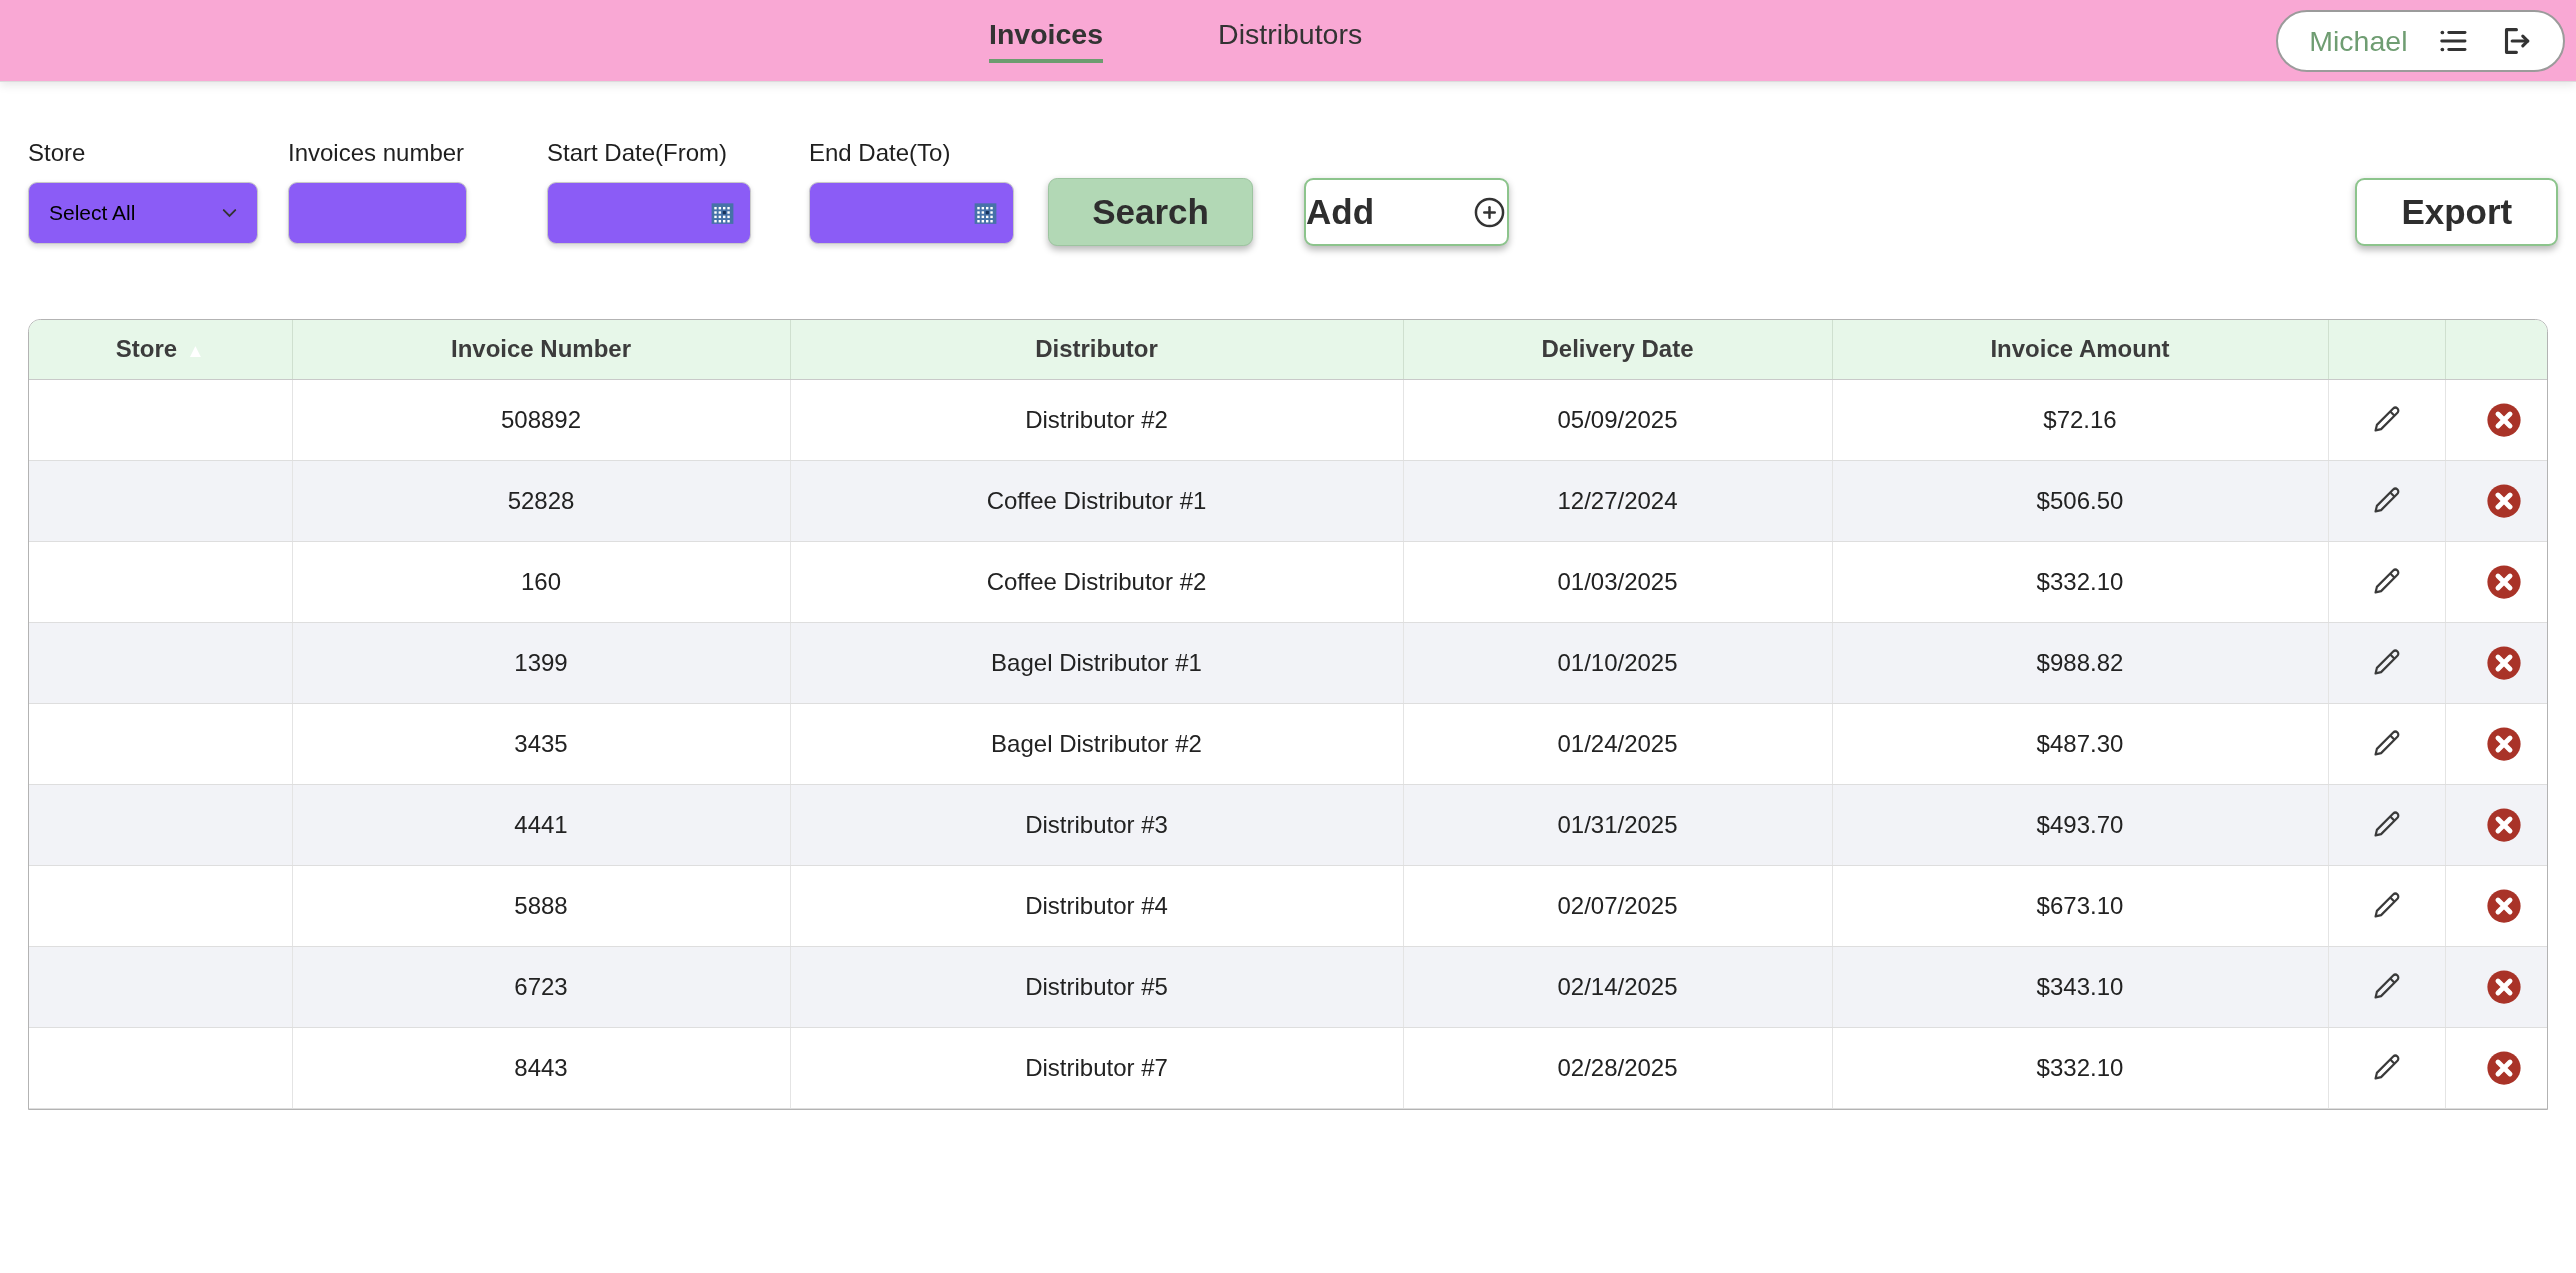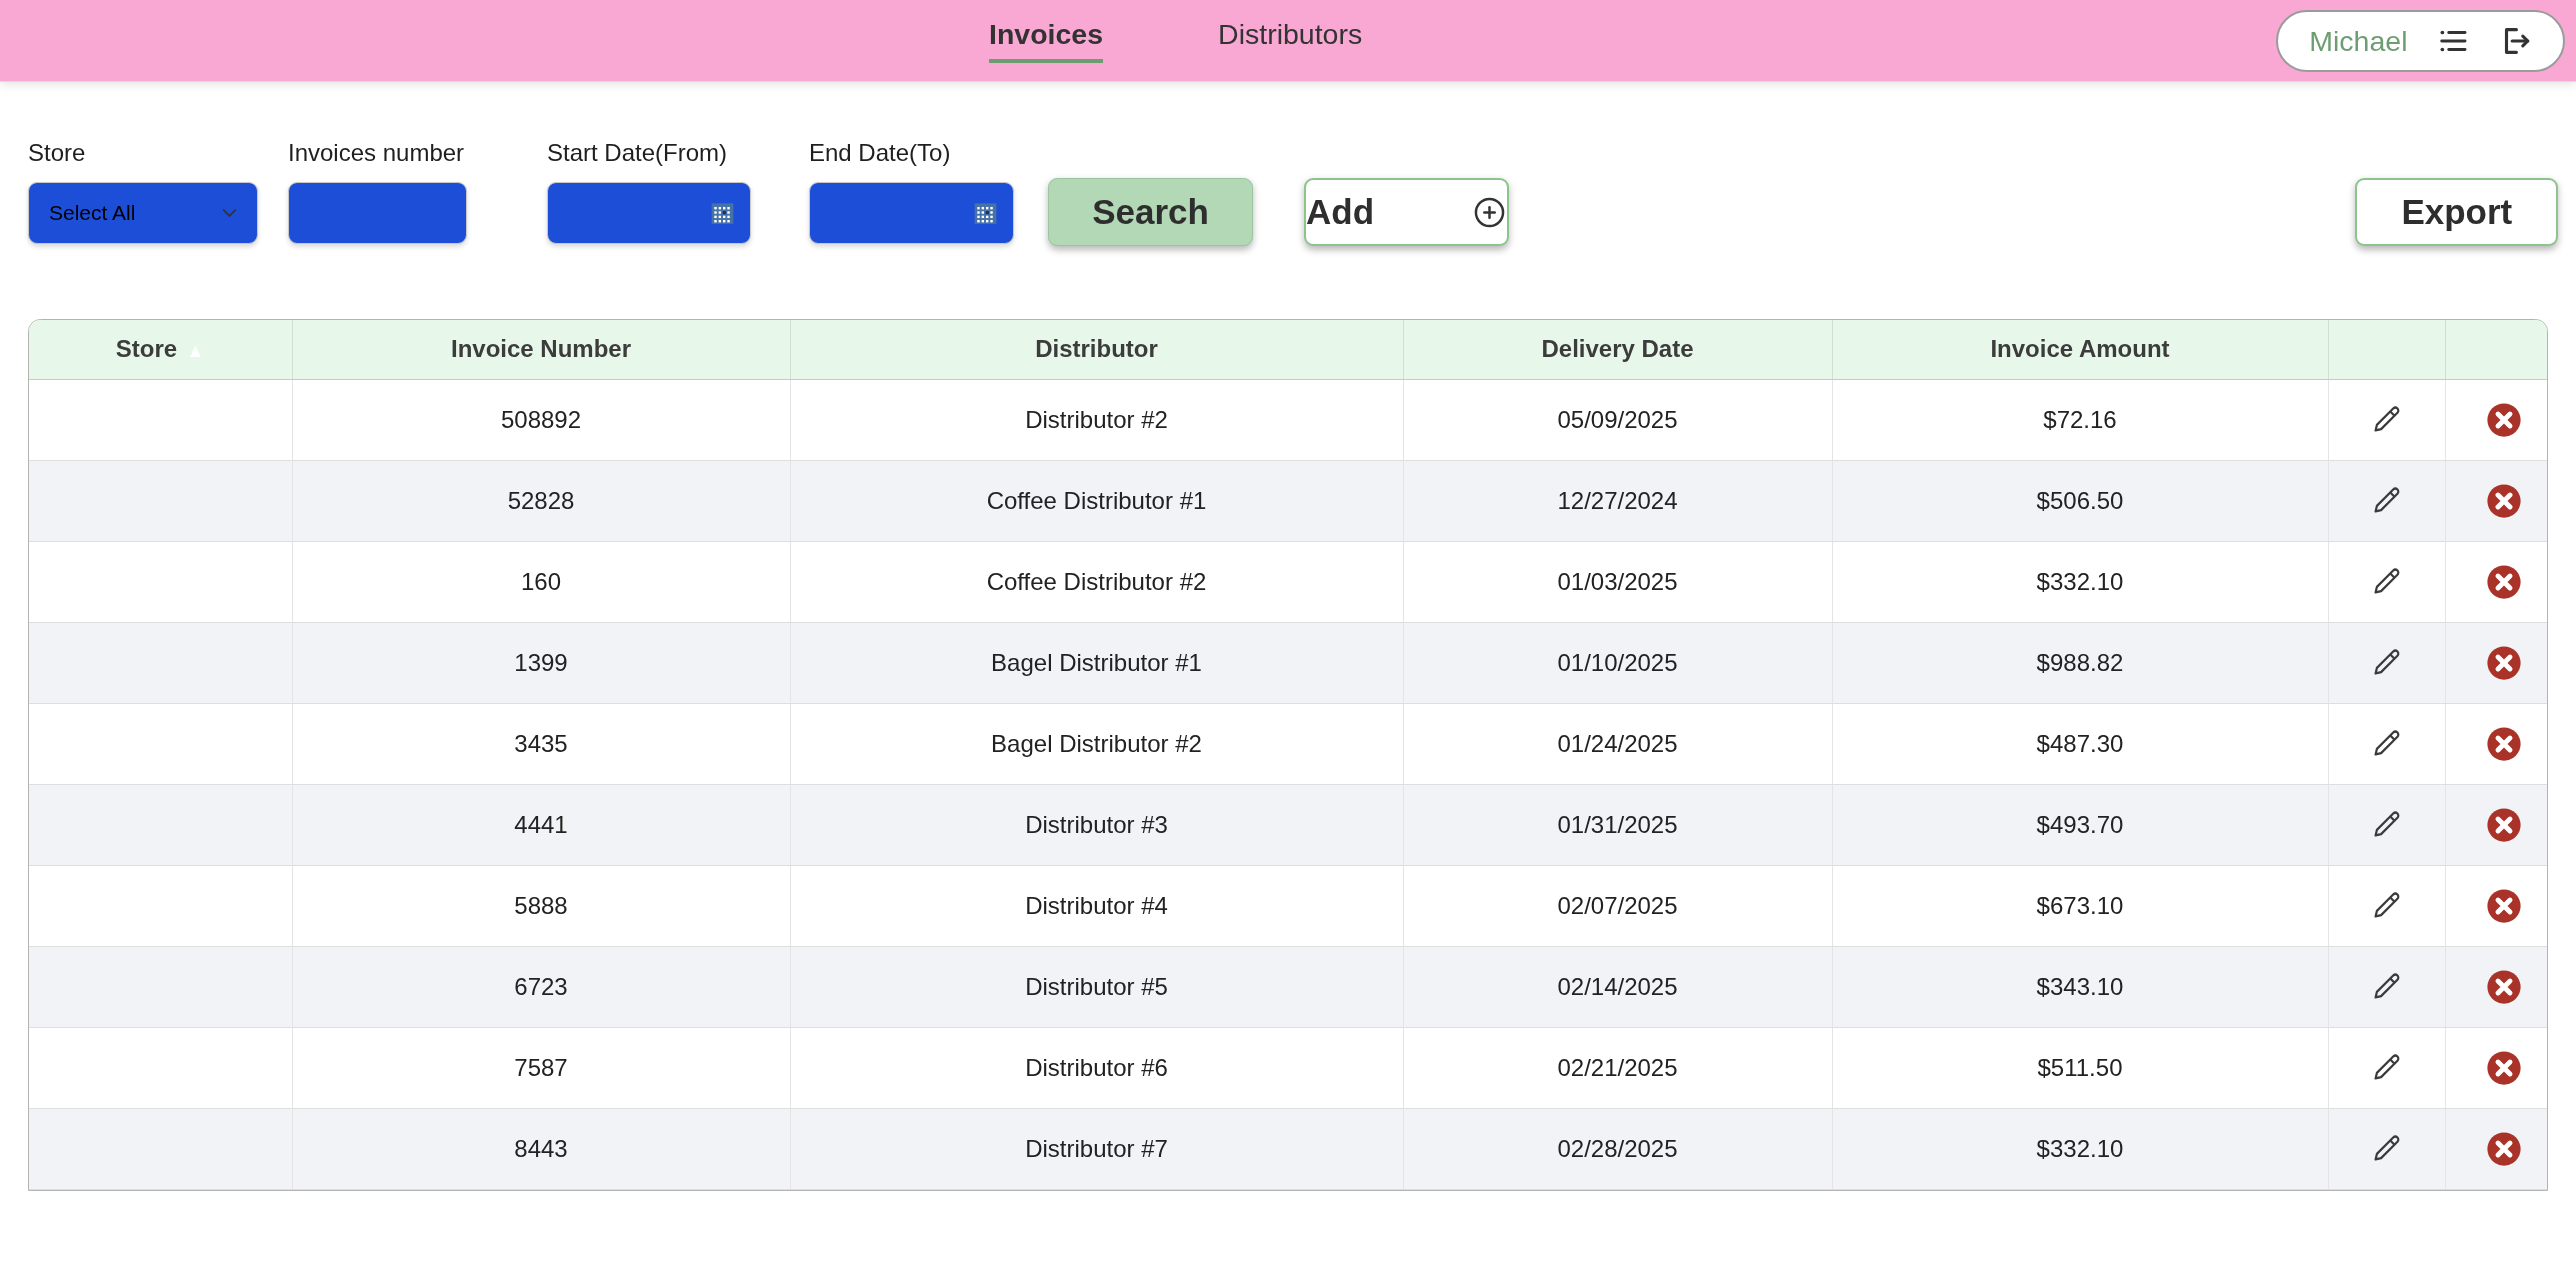--- a/index.html
+++ b/index.html
@@ -17,21 +17,21 @@
   .user-pill { position:absolute; right:11.5px; top:10px; height:62px;
     display:flex; align-items:center; gap:28px; padding:0 31px;
     border:2.3px solid #9b9b9b; border-radius:35px; background:#fff; cursor:pointer; }
   .user-name { color:#6f9d72; font-size:28.5px; }
   .nav-icon { width:34px; height:34px; display:inline-flex; }
 
   
   .filters { display:flex; align-items:flex-start; padding:57px 17.7px 0 28px; }
   .fgroup { display:flex; flex-direction:column; }
   .flabel { font-size:24px; color:#1f1f1f; line-height:28px; margin-bottom:14.6px; }
-  .control { height:62px; border:1.5px solid #c9c9c9; border-radius:9.2px; background:#1d4ed8;
+  .control { height:62px; border:1.5px solid #c9c9c9; border-radius:9.2px; background:#8b5cf6;
     box-shadow:0 2.3px 5.4px rgba(0,0,0,0.14); font-family:"Liberation Sans",sans-serif; }
   .g-store { width:230px; margin-right:30px; }
   .g-invnum { width:179px; margin-right:80px; }
   .g-start { width:204px; margin-right:58px; }
   .g-end { width:205px; margin-right:34px; }
   .selectwrap { position:relative; width:100%; }
   .selectwrap select { width:100%; appearance:none; -webkit-appearance:none;
     padding:0 46px 0 20px; font-size:21px; color:#000; cursor:pointer; }
   .chev { position:absolute; right:17px; top:50%; transform:translateY(-50%);
     width:23px; height:23px; pointer-events:none; }
@@ -390,43 +390,20 @@
       <button class="icon-btn">
         <svg class="delx" viewBox="0 0 24 24">
           <circle cx="12" cy="12" r="10.5" fill="#a93328"></circle>
           <path d="M8.2 8.2 L15.8 15.8 M15.8 8.2 L8.2 15.8" stroke="#ffffff" stroke-width="3.1" stroke-linecap="round"></path>
         </svg>
       </button>
     </td>
   </tr>
         <tr>
     <td></td>
-    <td>7587</td>
-    <td>Distributor #6</td>
-    <td>02/21/2025</td>
-    <td>$511.50</td>
-    <td>
-      <button class="icon-btn">
-        <svg class="pencil" viewBox="0 0 24 24" fill="none" stroke="#3a3a3a" stroke-width="1.5" stroke-linejoin="round">
-          <path d="M4.5 19.5l0.9-3.8L16.6 4.5a2.05 2.05 0 0 1 2.9 2.9L8.3 18.6l-3.8 0.9z"></path>
-          <path d="M14.6 6.5l2.9 2.9"></path>
-        </svg>
-      </button>
-    </td>
-    <td>
-      <button class="icon-btn">
-        <svg class="delx" viewBox="0 0 24 24">
-          <circle cx="12" cy="12" r="10.5" fill="#a93328"></circle>
-          <path d="M8.2 8.2 L15.8 15.8 M15.8 8.2 L8.2 15.8" stroke="#ffffff" stroke-width="3.1" stroke-linecap="round"></path>
-        </svg>
-      </button>
-    </td>
-  </tr>
-        <tr>
-    <td></td>
     <td>8443</td>
     <td>Distributor #7</td>
     <td>02/28/2025</td>
     <td>$332.10</td>
     <td>
       <button class="icon-btn">
         <svg class="pencil" viewBox="0 0 24 24" fill="none" stroke="#3a3a3a" stroke-width="1.5" stroke-linejoin="round">
           <path d="M4.5 19.5l0.9-3.8L16.6 4.5a2.05 2.05 0 0 1 2.9 2.9L8.3 18.6l-3.8 0.9z"></path>
           <path d="M14.6 6.5l2.9 2.9"></path>
         </svg>

